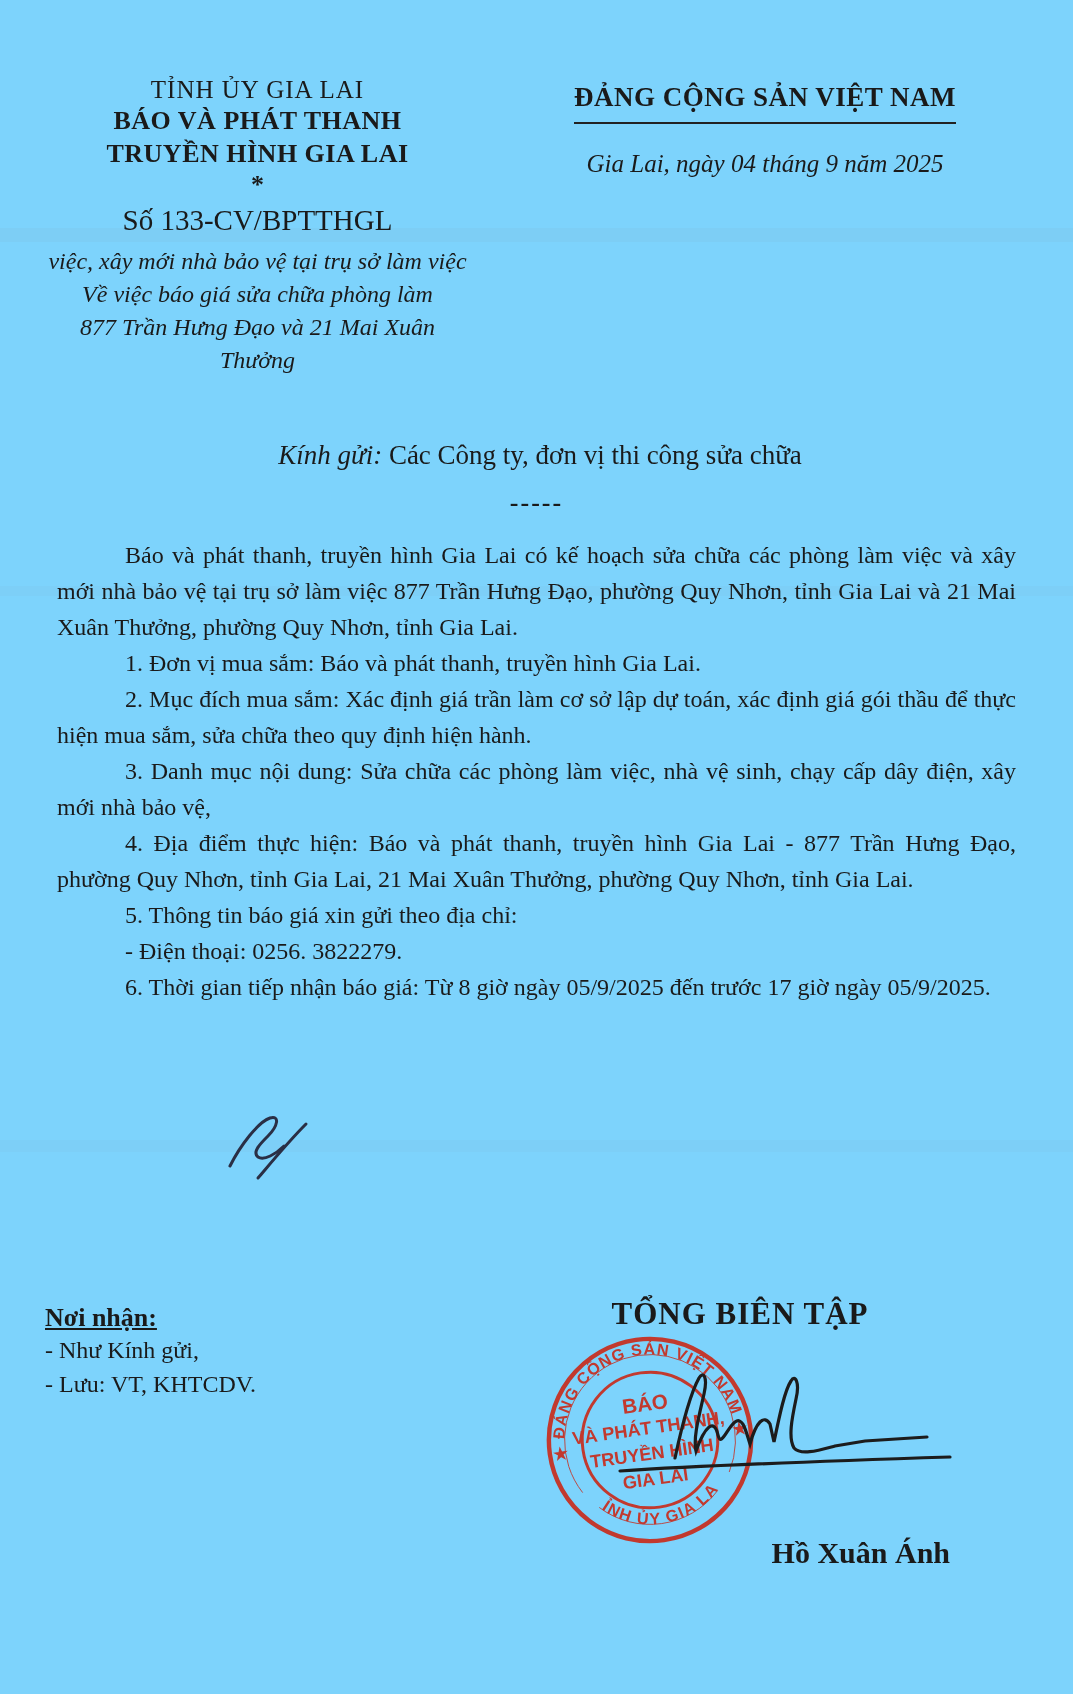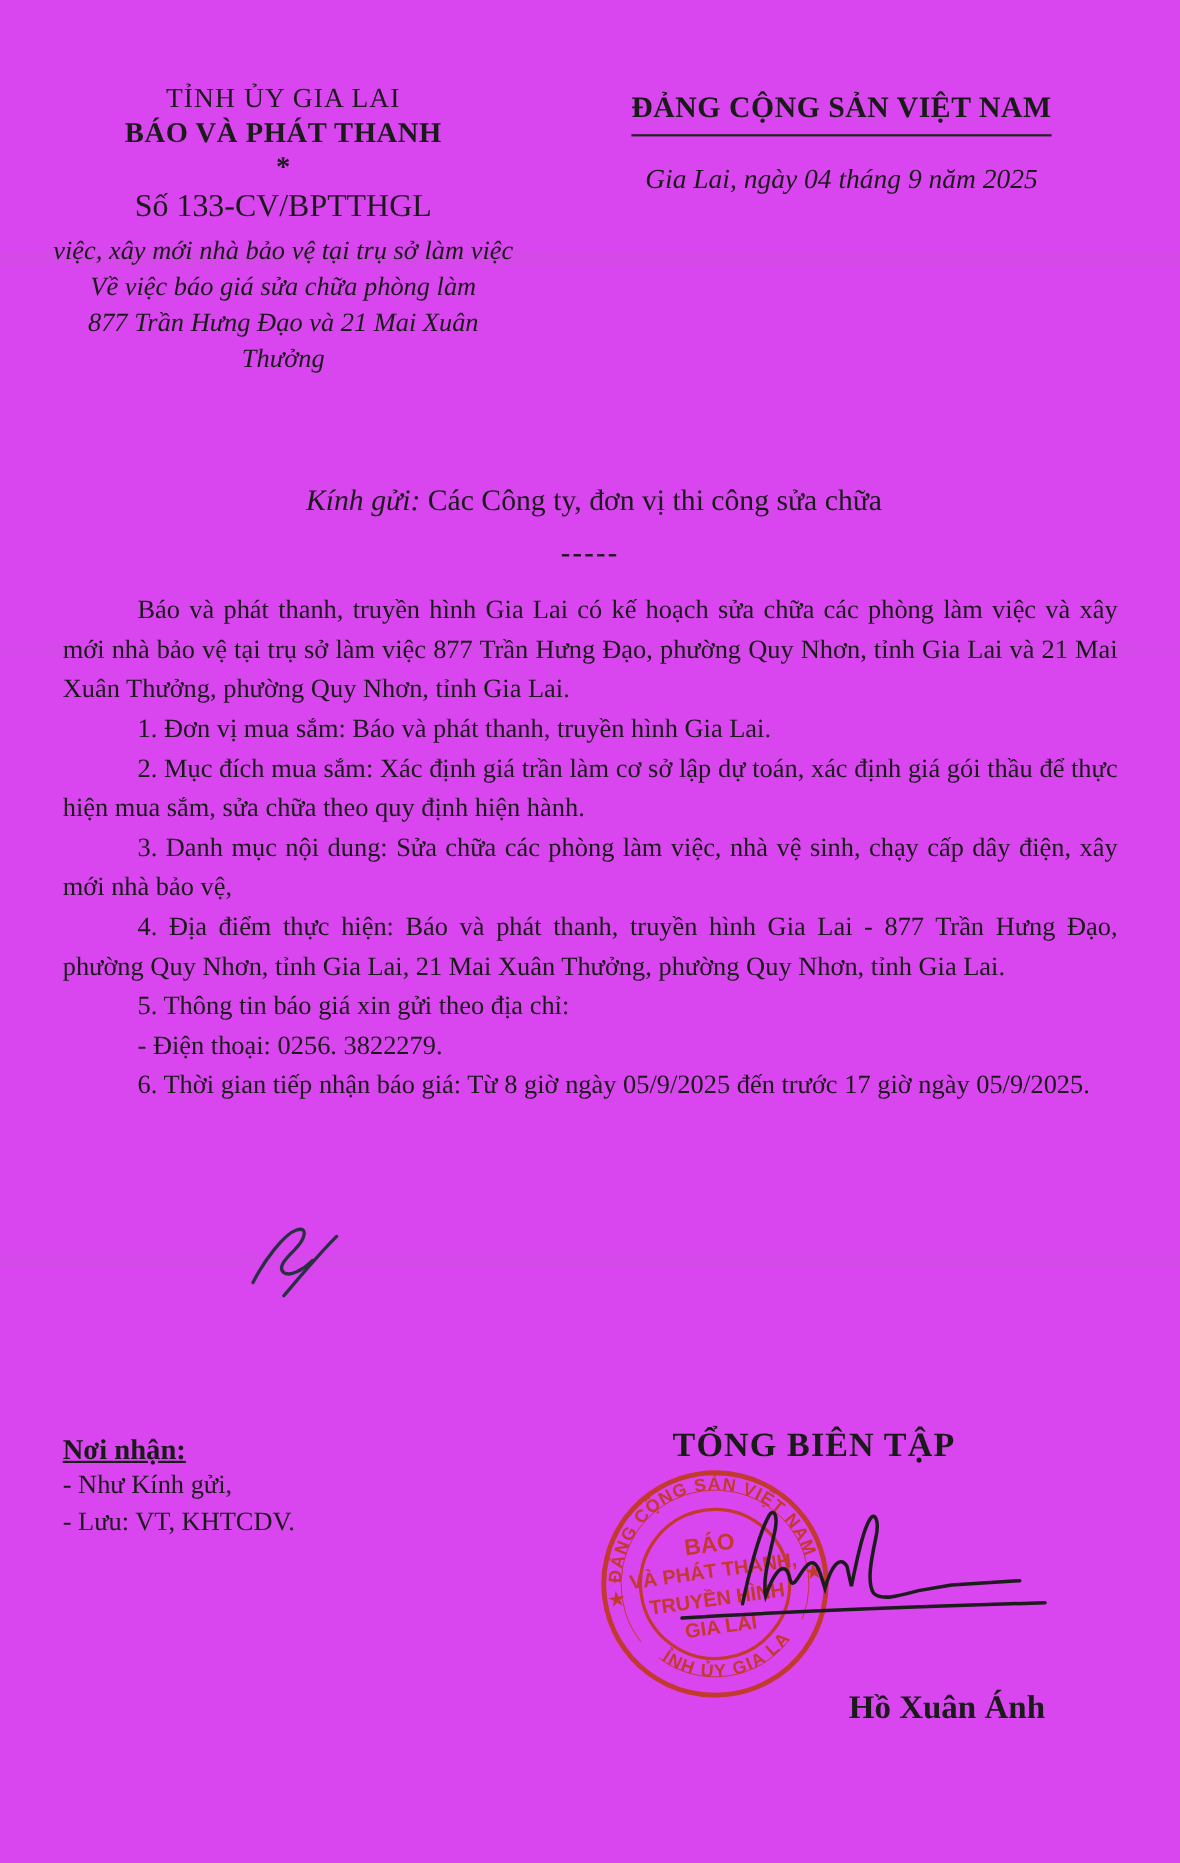--- a/index.html
+++ b/index.html
@@ -5,21 +5,21 @@
   html,body{margin:0;padding:0;}
   body{
     background:#e8e8e6;
     font-family:"Liberation Serif","DejaVu Serif",serif;
     color:#1a1a1a;
   }
   .page{
     position:relative;
     width:1073px;height:1694px;
     margin:0 auto;
-    background:#d946ef;
+    background:#7dd3fc;
     overflow:hidden;
   }
   
   .scan-band{position:absolute;left:0;width:100%;background:#8a8a84;opacity:.06;pointer-events:none;}
 
   
   .lh-left{position:absolute;left:45px;top:76px;width:425px;text-align:center;}
   .lh-left .org-parent{font-size:25px;letter-spacing:1px;}
   .lh-left .org-name{font-size:26px;font-weight:bold;letter-spacing:.5px;line-height:33px;}
   .lh-left .star-sep{font-size:26px;font-weight:bold;line-height:26px;margin-top:2px;}
@@ -41,21 +41,21 @@
   .body-text p{
     margin:0;font-size:24px;line-height:36px;
     text-align:justify;text-indent:68px;
   }
   .closing{margin-top:0;}
 
   
   .ink{position:absolute;pointer-events:none;}
 
   
-  .recipients{position:absolute;left:57px;top:1303px;}
+  .recipients{position:absolute;left:45px;top:1303px;}
   .recipients .title{font-size:26px;font-weight:bold;text-decoration:underline;}
   .recipients .item{font-size:24px;line-height:34px;}
   .recipients .item:first-of-type{margin-top:12px;}
 
   .sig-block{position:absolute;left:530px;top:1296px;width:420px;text-align:center;}
   .sig-title{font-size:31px;font-weight:bold;letter-spacing:1px;}
   .stamp{position:absolute;left:12px;top:36px;width:216px;height:216px;}
   .signer-name{position:absolute;left:0;top:240px;width:420px;text-align:right;
     font-size:30px;font-weight:bold;}
 </style>
@@ -64,20 +64,21 @@
 
 <div class="page">
 
   <div class="scan-band" style="top:228px;height:14px;"></div>
   <div class="scan-band" style="top:586px;height:10px;opacity:.04;"></div>
   <div class="scan-band" style="top:1140px;height:12px;opacity:.04;"></div>
 
   <div class="lh-left">
     <div class="org-parent">TỈNH ỦY GIA LAI</div>
     <div class="org-name">BÁO VÀ PHÁT THANH</div>
+    <div class="org-name">TRUYỀN HÌNH GIA LAI</div>
     <div class="star-sep">*</div>
     <div class="doc-number">Số 133-CV/BPTTHGL</div>
     <div class="doc-subject">
       <div>việc, xây mới nhà bảo vệ tại trụ sở làm việc</div>
       <div>Về việc báo giá sửa chữa phòng làm</div>
       <div>877 Trần Hưng Đạo và 21 Mai Xuân Thưởng</div>
     </div>
   </div>
 
   <div class="lh-right">

